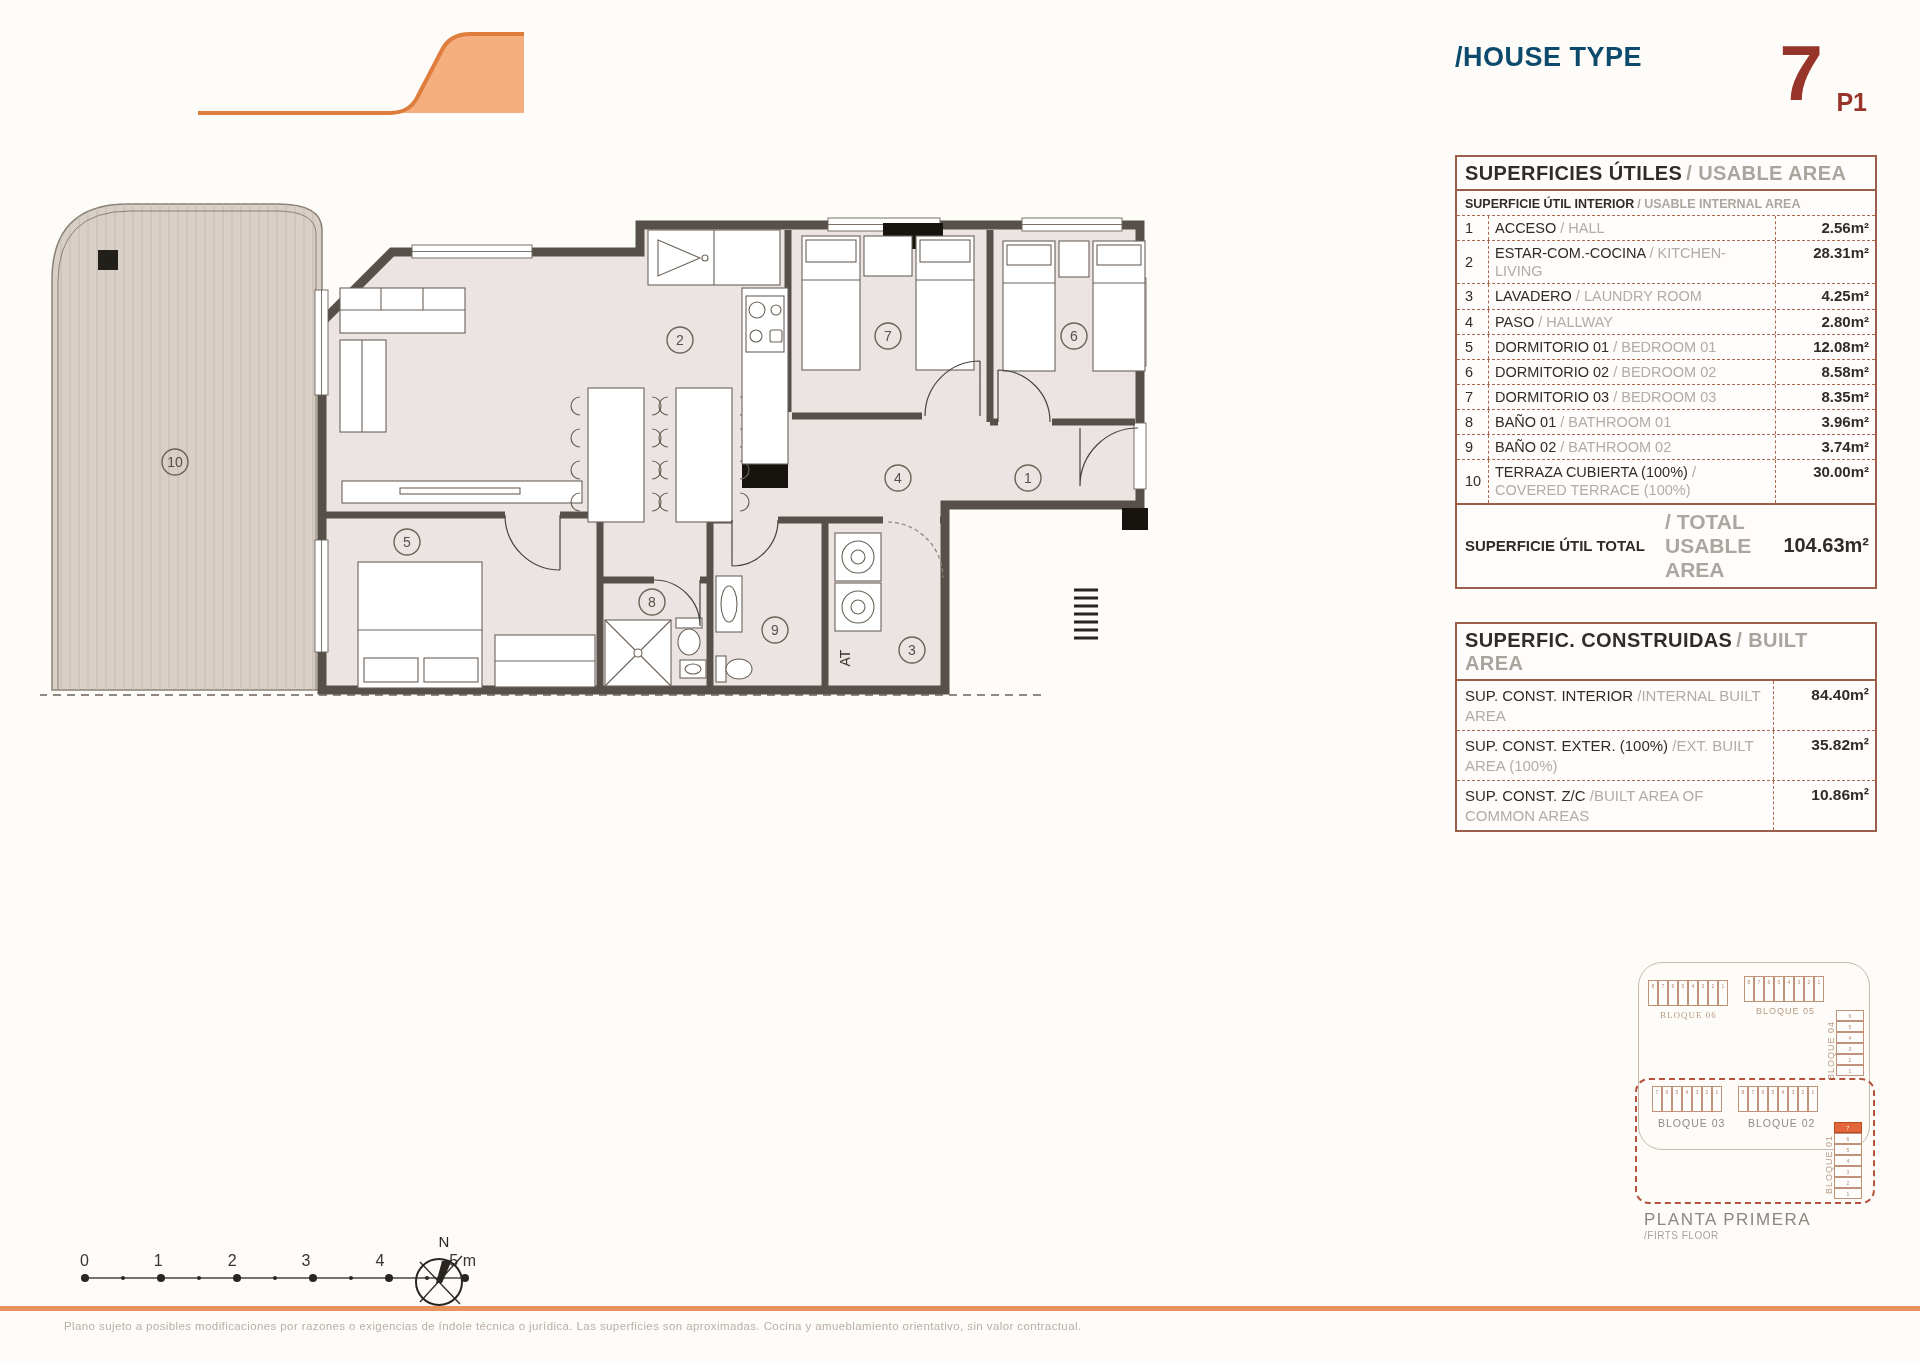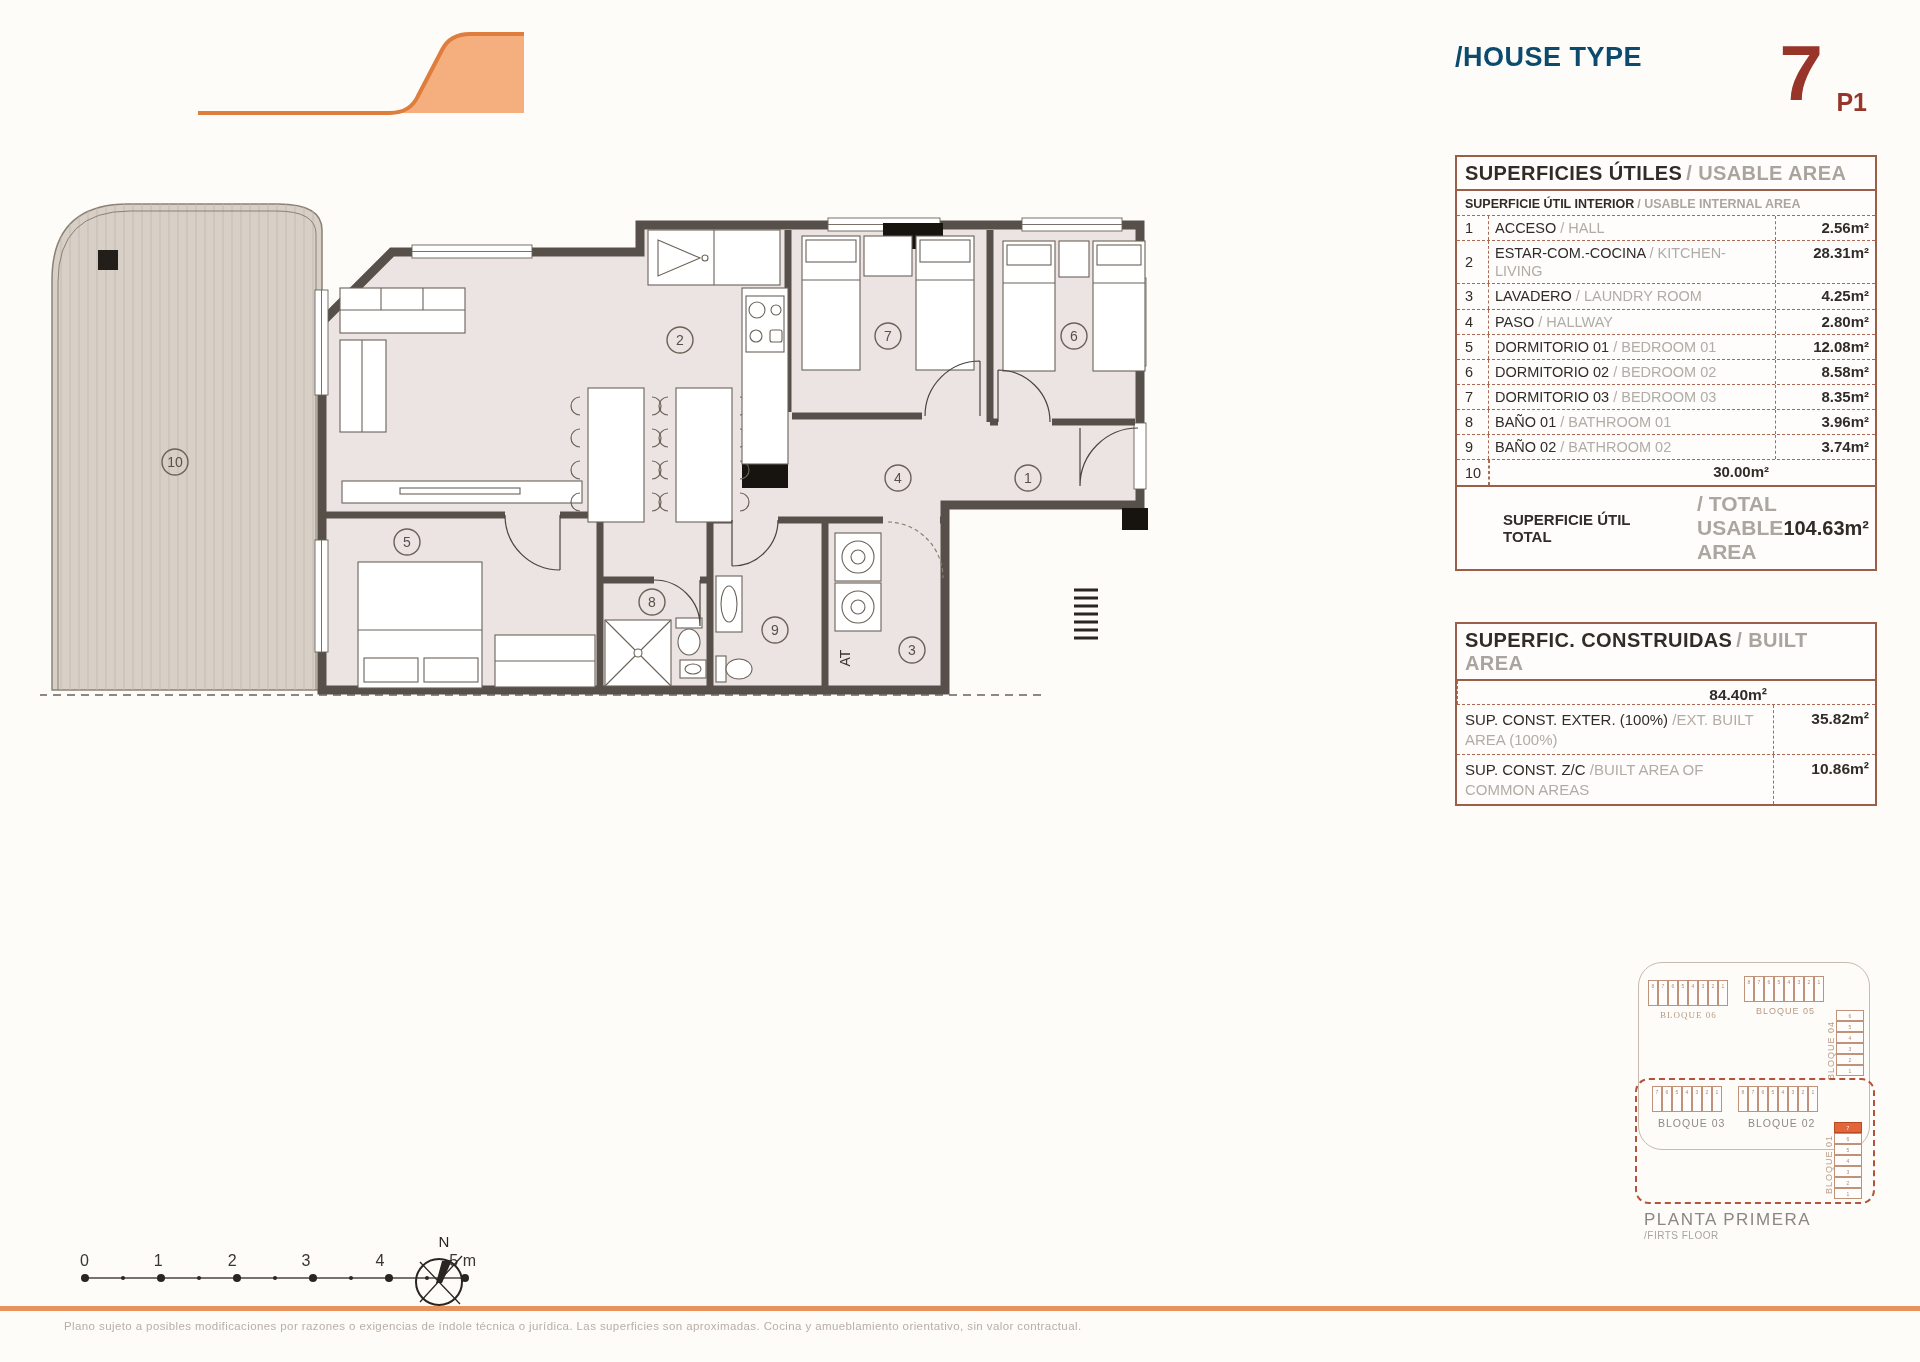--- a/index.html
+++ b/index.html
@@ -27,21 +27,21 @@
   .ts-en{font-size:12.5px;font-weight:bold;color:#aba69f;margin-left:3px;}
   .urow{display:grid;grid-template-columns:32px 1fr 100px;border-bottom:1.5px dashed #ab6a50;min-height:25px;}
   .urows .urow:last-child{border-bottom:none;}
   .unum{border-right:1.5px dashed #ab6a50;font-size:14.5px;color:#312c27;display:flex;align-items:center;padding-left:8px;}
   .uname{padding:3px 6px;font-size:14.5px;line-height:1.25;}
   .uname .es{color:#312c27;}
   .uname .en{color:#b1aca5;}
   .uval{border-left:1.5px dashed #ab6a50;text-align:right;font-size:15px;font-weight:bold;color:#312c27;
         padding:3px 6px 0 0;}
   .utotal{display:flex;align-items:center;border-top:2px solid #9b5e49;padding:5px 6px 5px 8px;}
-  .utotal .es{font-size:15px;font-weight:bold;color:#312c27;margin-left:38px;}
+  .utotal .es{font-size:15px;font-weight:bold;color:#312c27;}
   .utotal .en{font-size:21px;font-weight:bold;color:#aba69f;margin-left:20px;flex:1;}
   .utotal .tval{font-size:20px;font-weight:bold;color:#312c27;}
 
   .brow{display:grid;grid-template-columns:1fr 102px;border-bottom:1.5px dashed #ab6a50;}
   .brows .brow:last-child{border-bottom:none;}
   .bname{padding:5px 6px 5px 8px;font-size:15px;line-height:1.3;}
   .bname .es{color:#312c27;}
   .bname .en{color:#b1aca5;}
   .bval{border-left:1.5px dashed #ab6a50;text-align:right;font-size:15.5px;font-weight:bold;color:#312c27;padding:5px 6px 0 0;}
   .btotal{display:grid;grid-template-columns:1fr 102px;border-top:2px solid #9b5e49;}
@@ -151,37 +151,39 @@
       </div>
 
       <div class="urow" data-name="usable-row">
         <span class="unum">9</span>
         <span class="uname"><span class="es">BAÑO 02</span> <span class="en">/ BATHROOM 02</span></span>
         <span class="uval">3.74m²</span>
       </div>
 
       <div class="urow" data-name="usable-row">
         <span class="unum">10</span>
+        <span class="uname"><span class="es">TERRAZA CUBIERTA (100%)</span> <span class="en">/ COVERED TERRACE (100%)</span></span>
         <span class="uval">30.00m²</span>
       </div>
     </div>
   <div class="utotal" data-name="usable-total-row">
     <span class="es">SUPERFICIE ÚTIL TOTAL</span>
     <span class="en">/ TOTAL USABLE AREA</span>
     <span class="tval">104.63m²</span>
   </div>
 </div>
 
 <div class="ptable btable" data-name="built-area-table">
   <div class="t-title" data-name="built-table-title">
     <span class="tt-es">SUPERFIC. CONSTRUIDAS</span><span class="tt-en">/ BUILT AREA</span>
   </div>
   <div class="brows" data-name="built-rows">
 
       <div class="brow" data-name="built-row">
+        <span class="bname"><span class="es">SUP. CONST. INTERIOR</span> <span class="en">/INTERNAL BUILT AREA</span></span>
         <span class="bval">84.40m²</span>
       </div>
 
       <div class="brow" data-name="built-row">
         <span class="bname"><span class="es">SUP. CONST. EXTER. (100%)</span> <span class="en">/EXT. BUILT AREA (100%)</span></span>
         <span class="bval">35.82m²</span>
       </div>
 
       <div class="brow" data-name="built-row">
         <span class="bname"><span class="es">SUP. CONST. Z/C</span> <span class="en">/BUILT AREA OF COMMON AREAS</span></span>

